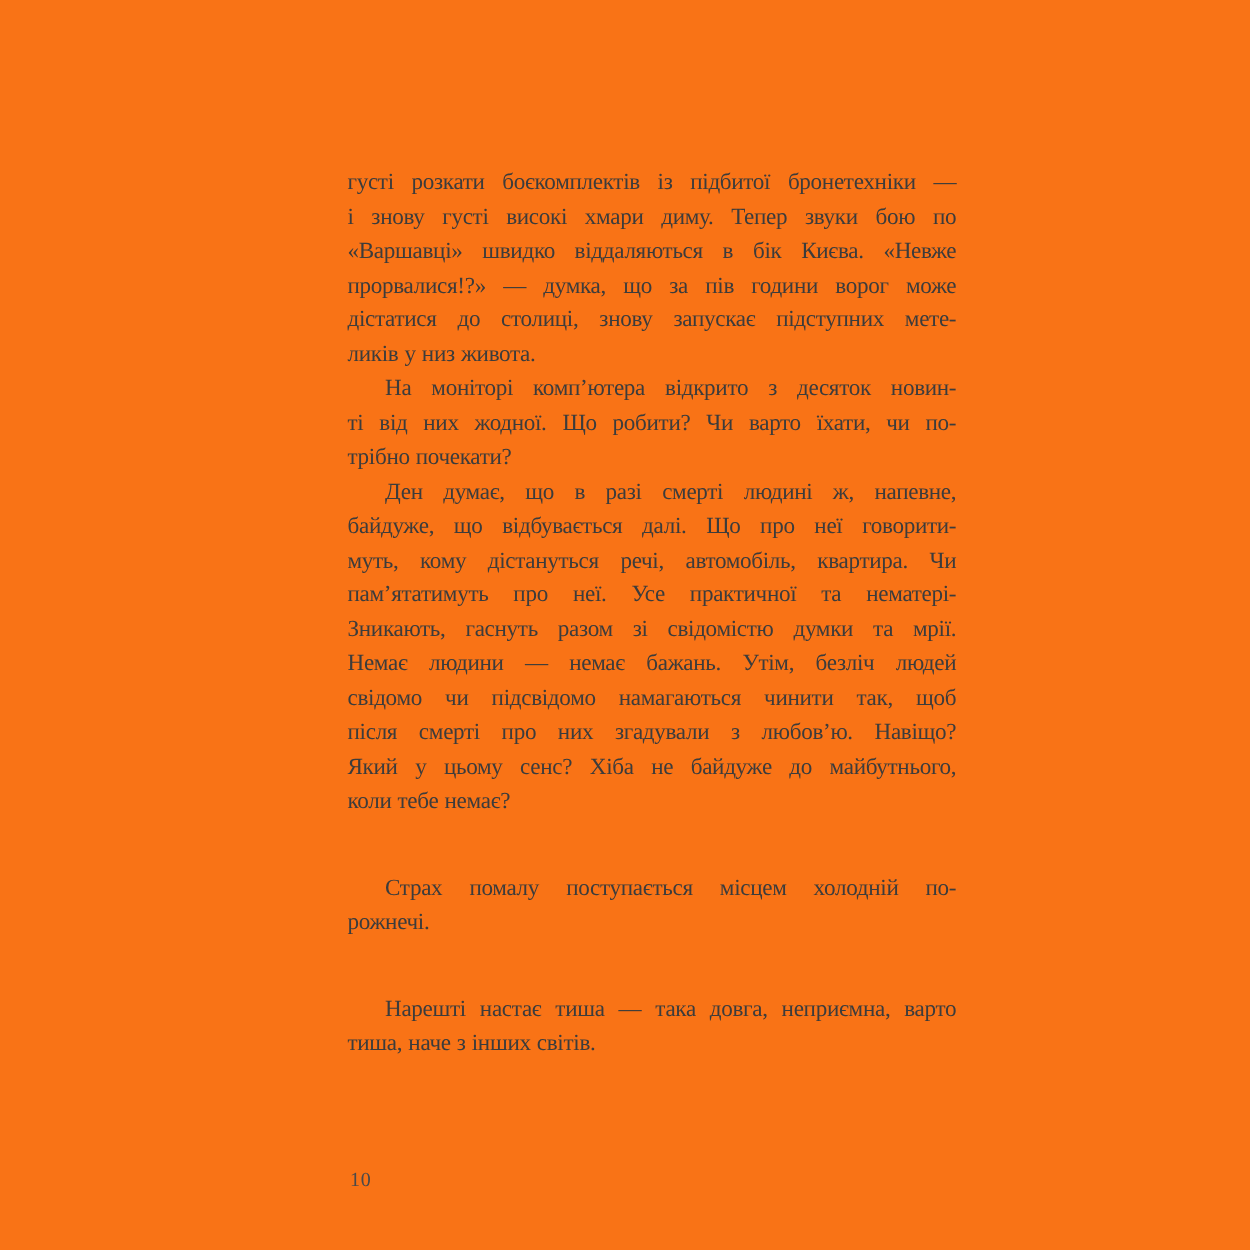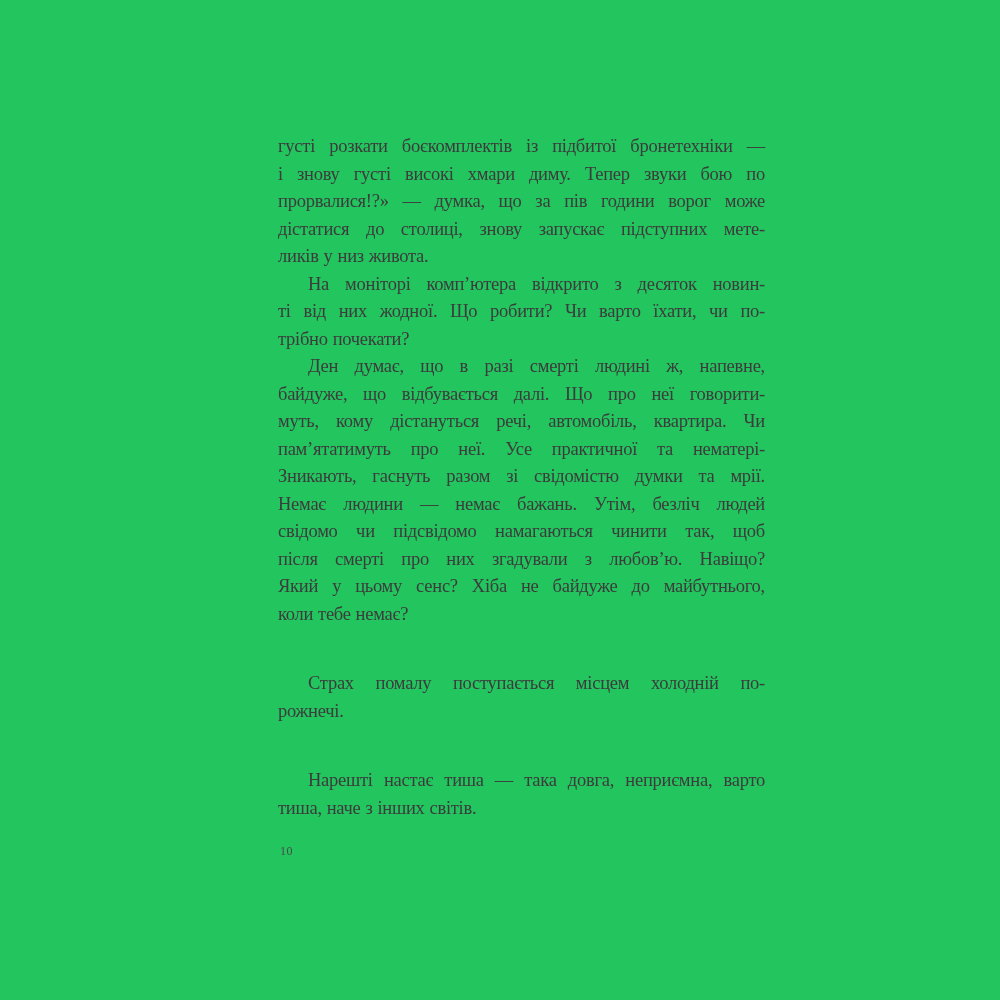--- a/index.html
+++ b/index.html
@@ -10,21 +10,21 @@
   body {
     width: 1000px;
     height: 1000px;
     position: relative;
     font-family: "Liberation Serif", "DejaVu Serif", serif;
     overflow: hidden;
   }
   .page {
     position: absolute;
     inset: 0;
-    background: #22c55e;
+    background: #f97316;
   }
   .text-block {
     position: absolute;
     left: 278px;
     top: 133px;
     width: 487px;
     color: #3c3c3c;
     font-size: 18.5px;
     letter-spacing: -0.25px;
     word-spacing: 0.5px;
@@ -41,37 +41,38 @@
   .line.last {
     text-align: center;
     text-align-last: left;
   }
   .line.first-indent {
     padding-left: 30px;
   }
   .page-number {
     position: absolute;
     left: 280px;
-    top: 844px;
-    font-size: 12px;
+    top: 936px;
+    font-size: 16px;
     font-weight: 400;
     color: #4a4a4a;
     letter-spacing: 0.5px;
   }
 </style>
 </head>
 <body>
 
 <div class="page">
 
   <div class="text-block">
 
     <div class="para">
       <div class="line">густі розкати боєкомплектів із підбитої бронетехніки —</div>
       <div class="line">і знову густі високі хмари диму. Тепер звуки бою по</div>
+      <div class="line">«Варшавці» швидко віддаляються в бік Києва. «Невже</div>
       <div class="line">прорвалися!?» — думка, що за пів години ворог може</div>
       <div class="line">дістатися до столиці, знову запускає підступних мете-</div>
       <div class="line last">ликів у низ живота.</div>
     </div>
 
     <div class="para">
       <div class="line first-indent">На моніторі комп’ютера відкрито з десяток новин-</div>
       <div class="line">ті від них жодної. Що робити? Чи варто їхати, чи по-</div>
       <div class="line last">трібно почекати?</div>
     </div>

